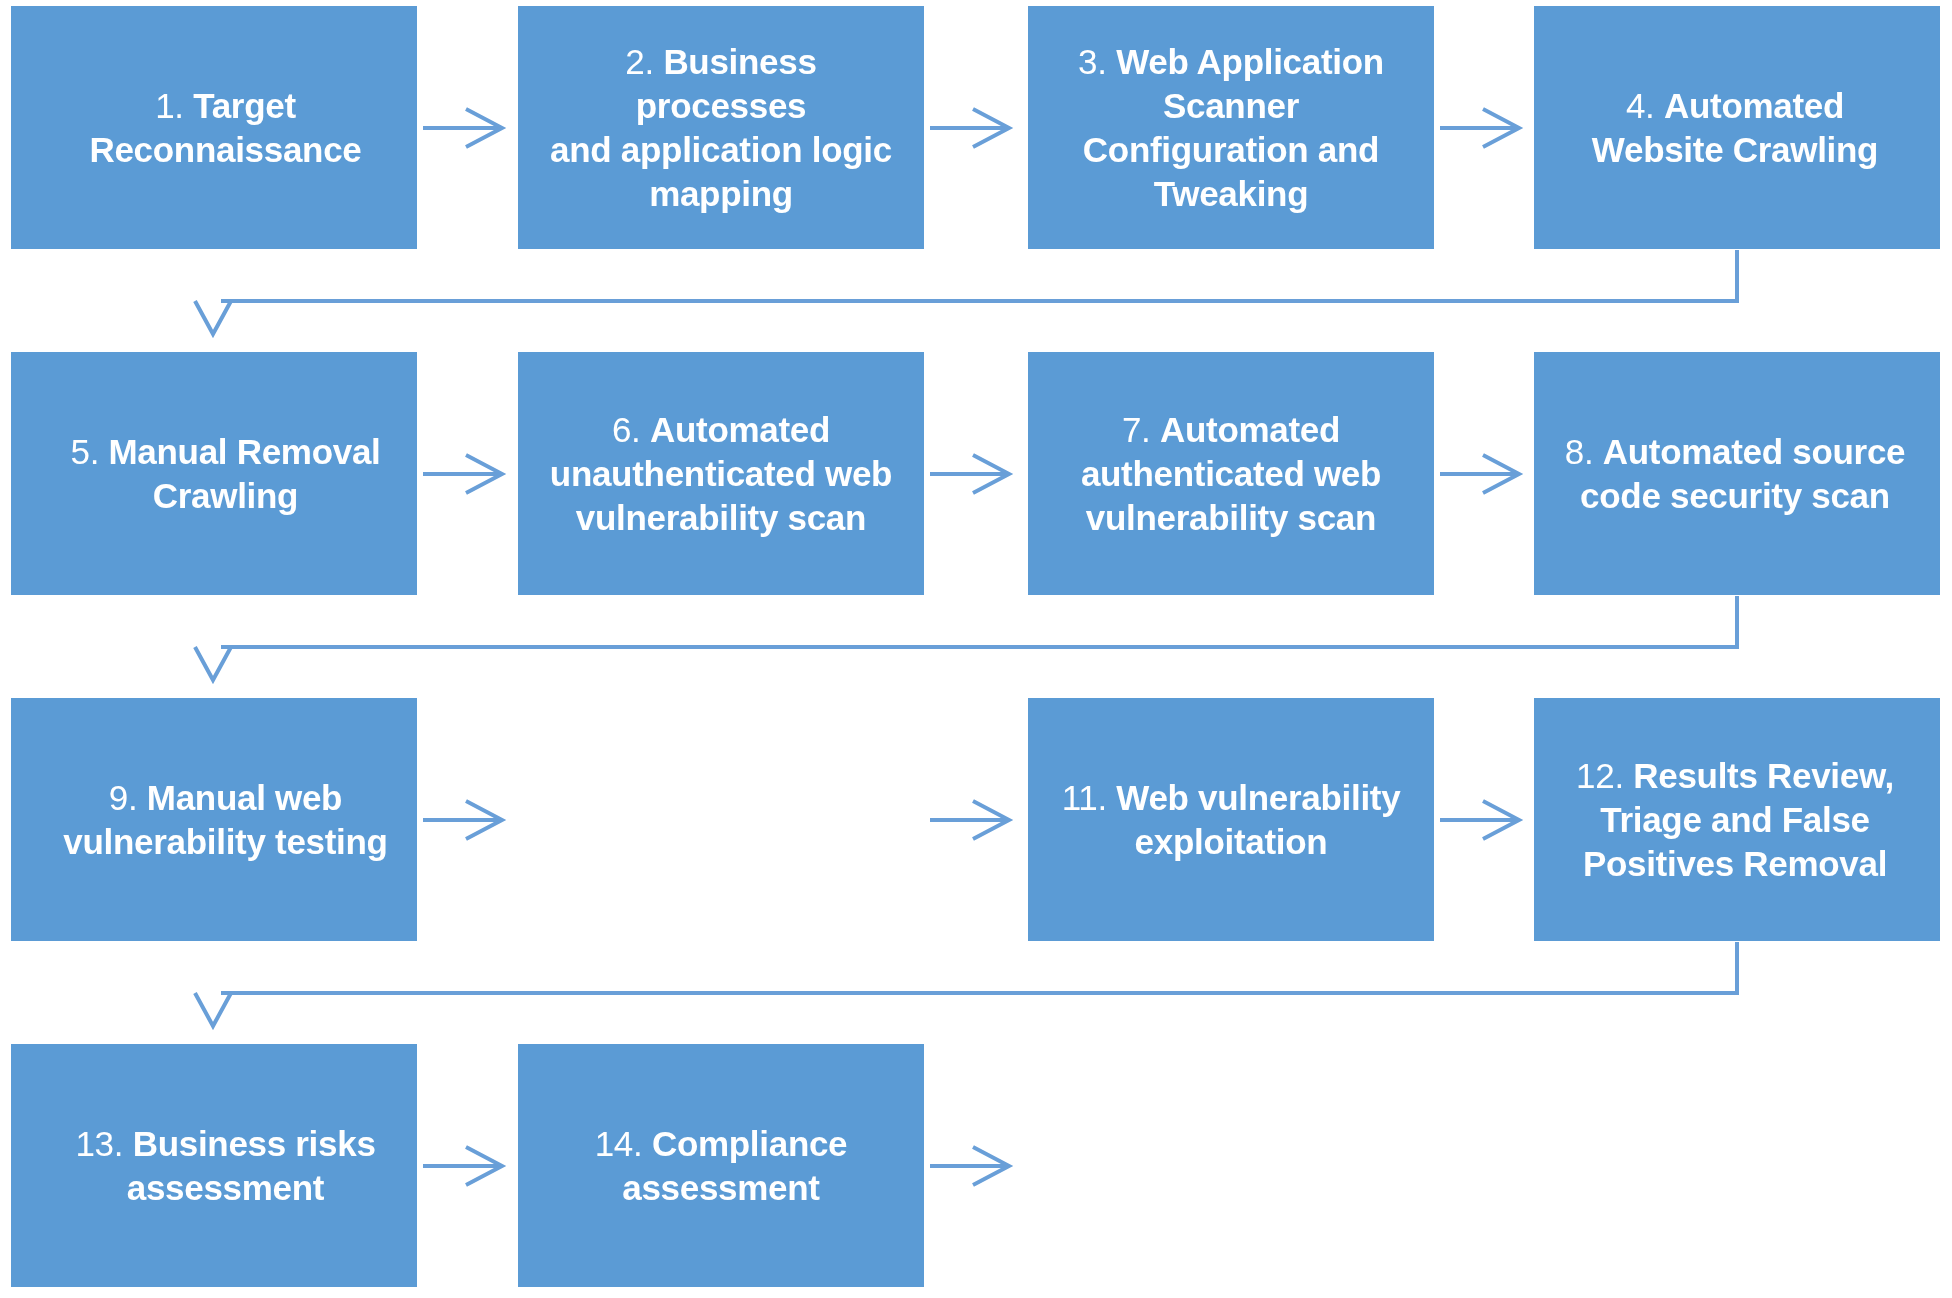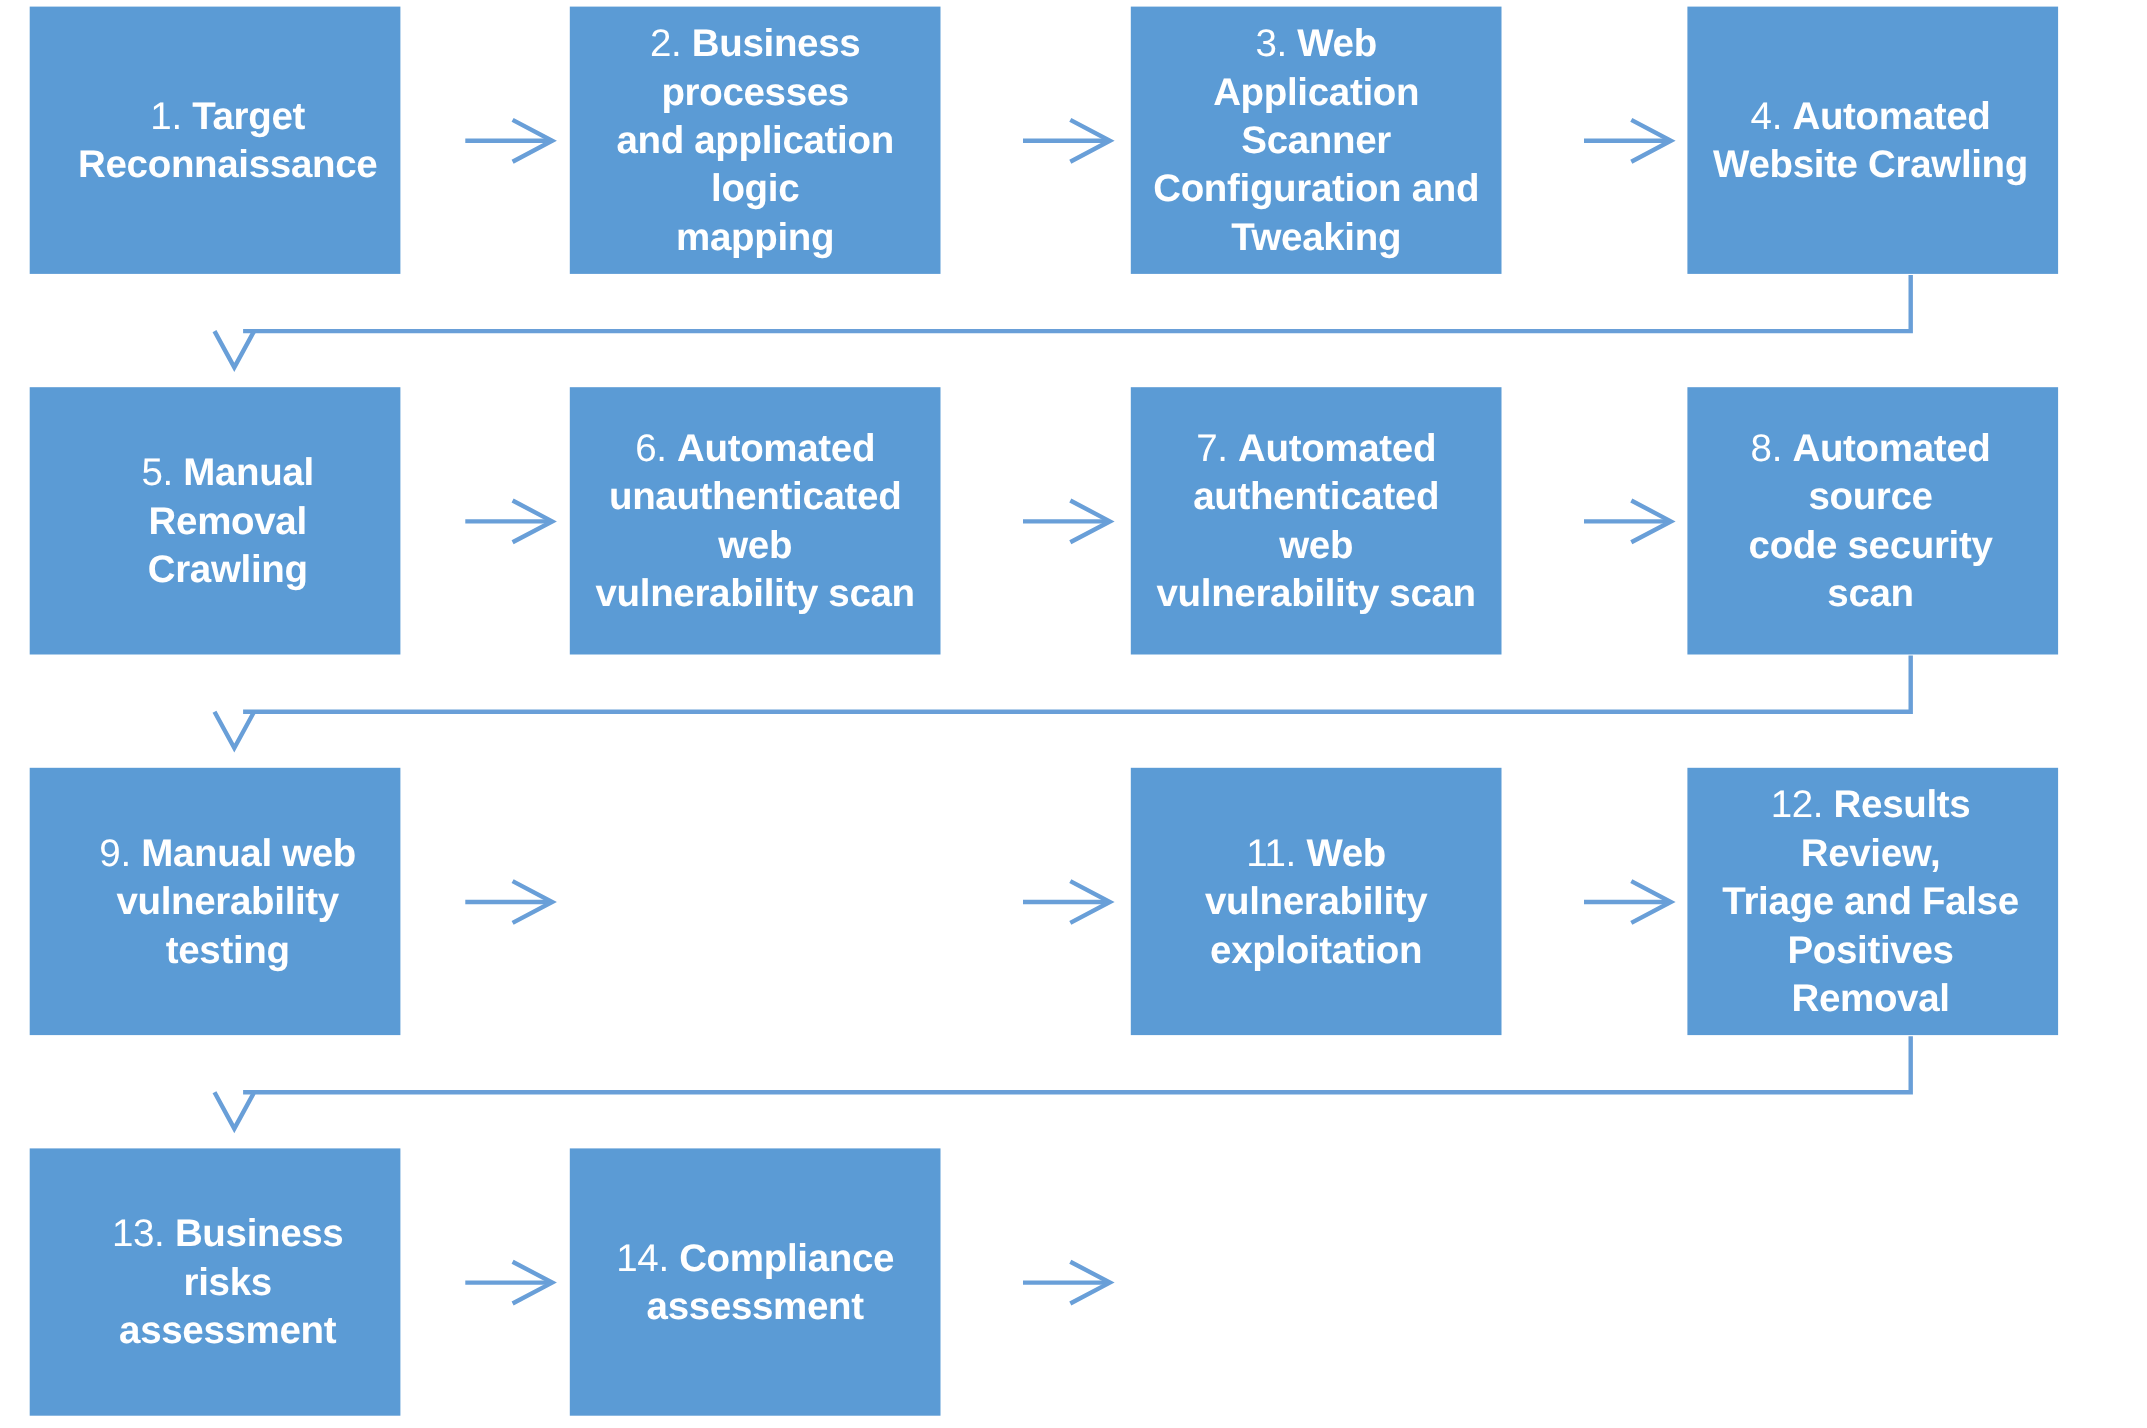--- a/index.html
+++ b/index.html
@@ -10,21 +10,21 @@
   #canvas {
     position: relative;
     width: 1952px;
     height: 1298px;
     background: #ffffff;
     font-family: "Liberation Sans", sans-serif;
     overflow: hidden;
   }
   .step-box {
     position: absolute;
-    width: 337px;
+    width: 406px;
     height: 243px;
     background: var(--box-fill, #5b9bd5);
     color: #ffffff;
     display: flex;
     align-items: center;
     justify-content: center;
     text-align: center;
     box-sizing: border-box;
     padding: 0 20px;
     font-size: 35px;
@@ -32,21 +32,21 @@
     letter-spacing: -0.3px;
   }
   .step-num {
     font-weight: 400;
   }
   .step-label {
     font-weight: 700;
     white-space: pre-line;
   }
   
-  .c0 { left: 27px; padding-left: 43px; }
+  .c0 { left: 11px; padding-left: 43px; }
   .c1 { left: 518px; }
   .c2 { left: 1028px; }
   .c3 { left: 1534px; padding-left: 16px; }
   
   .r0 { top: 6px; }
   .r1 { top: 352px; }
   .r2 { top: 698px; }
   .r3 { top: 1044px; }
 
   #connector-layer {

